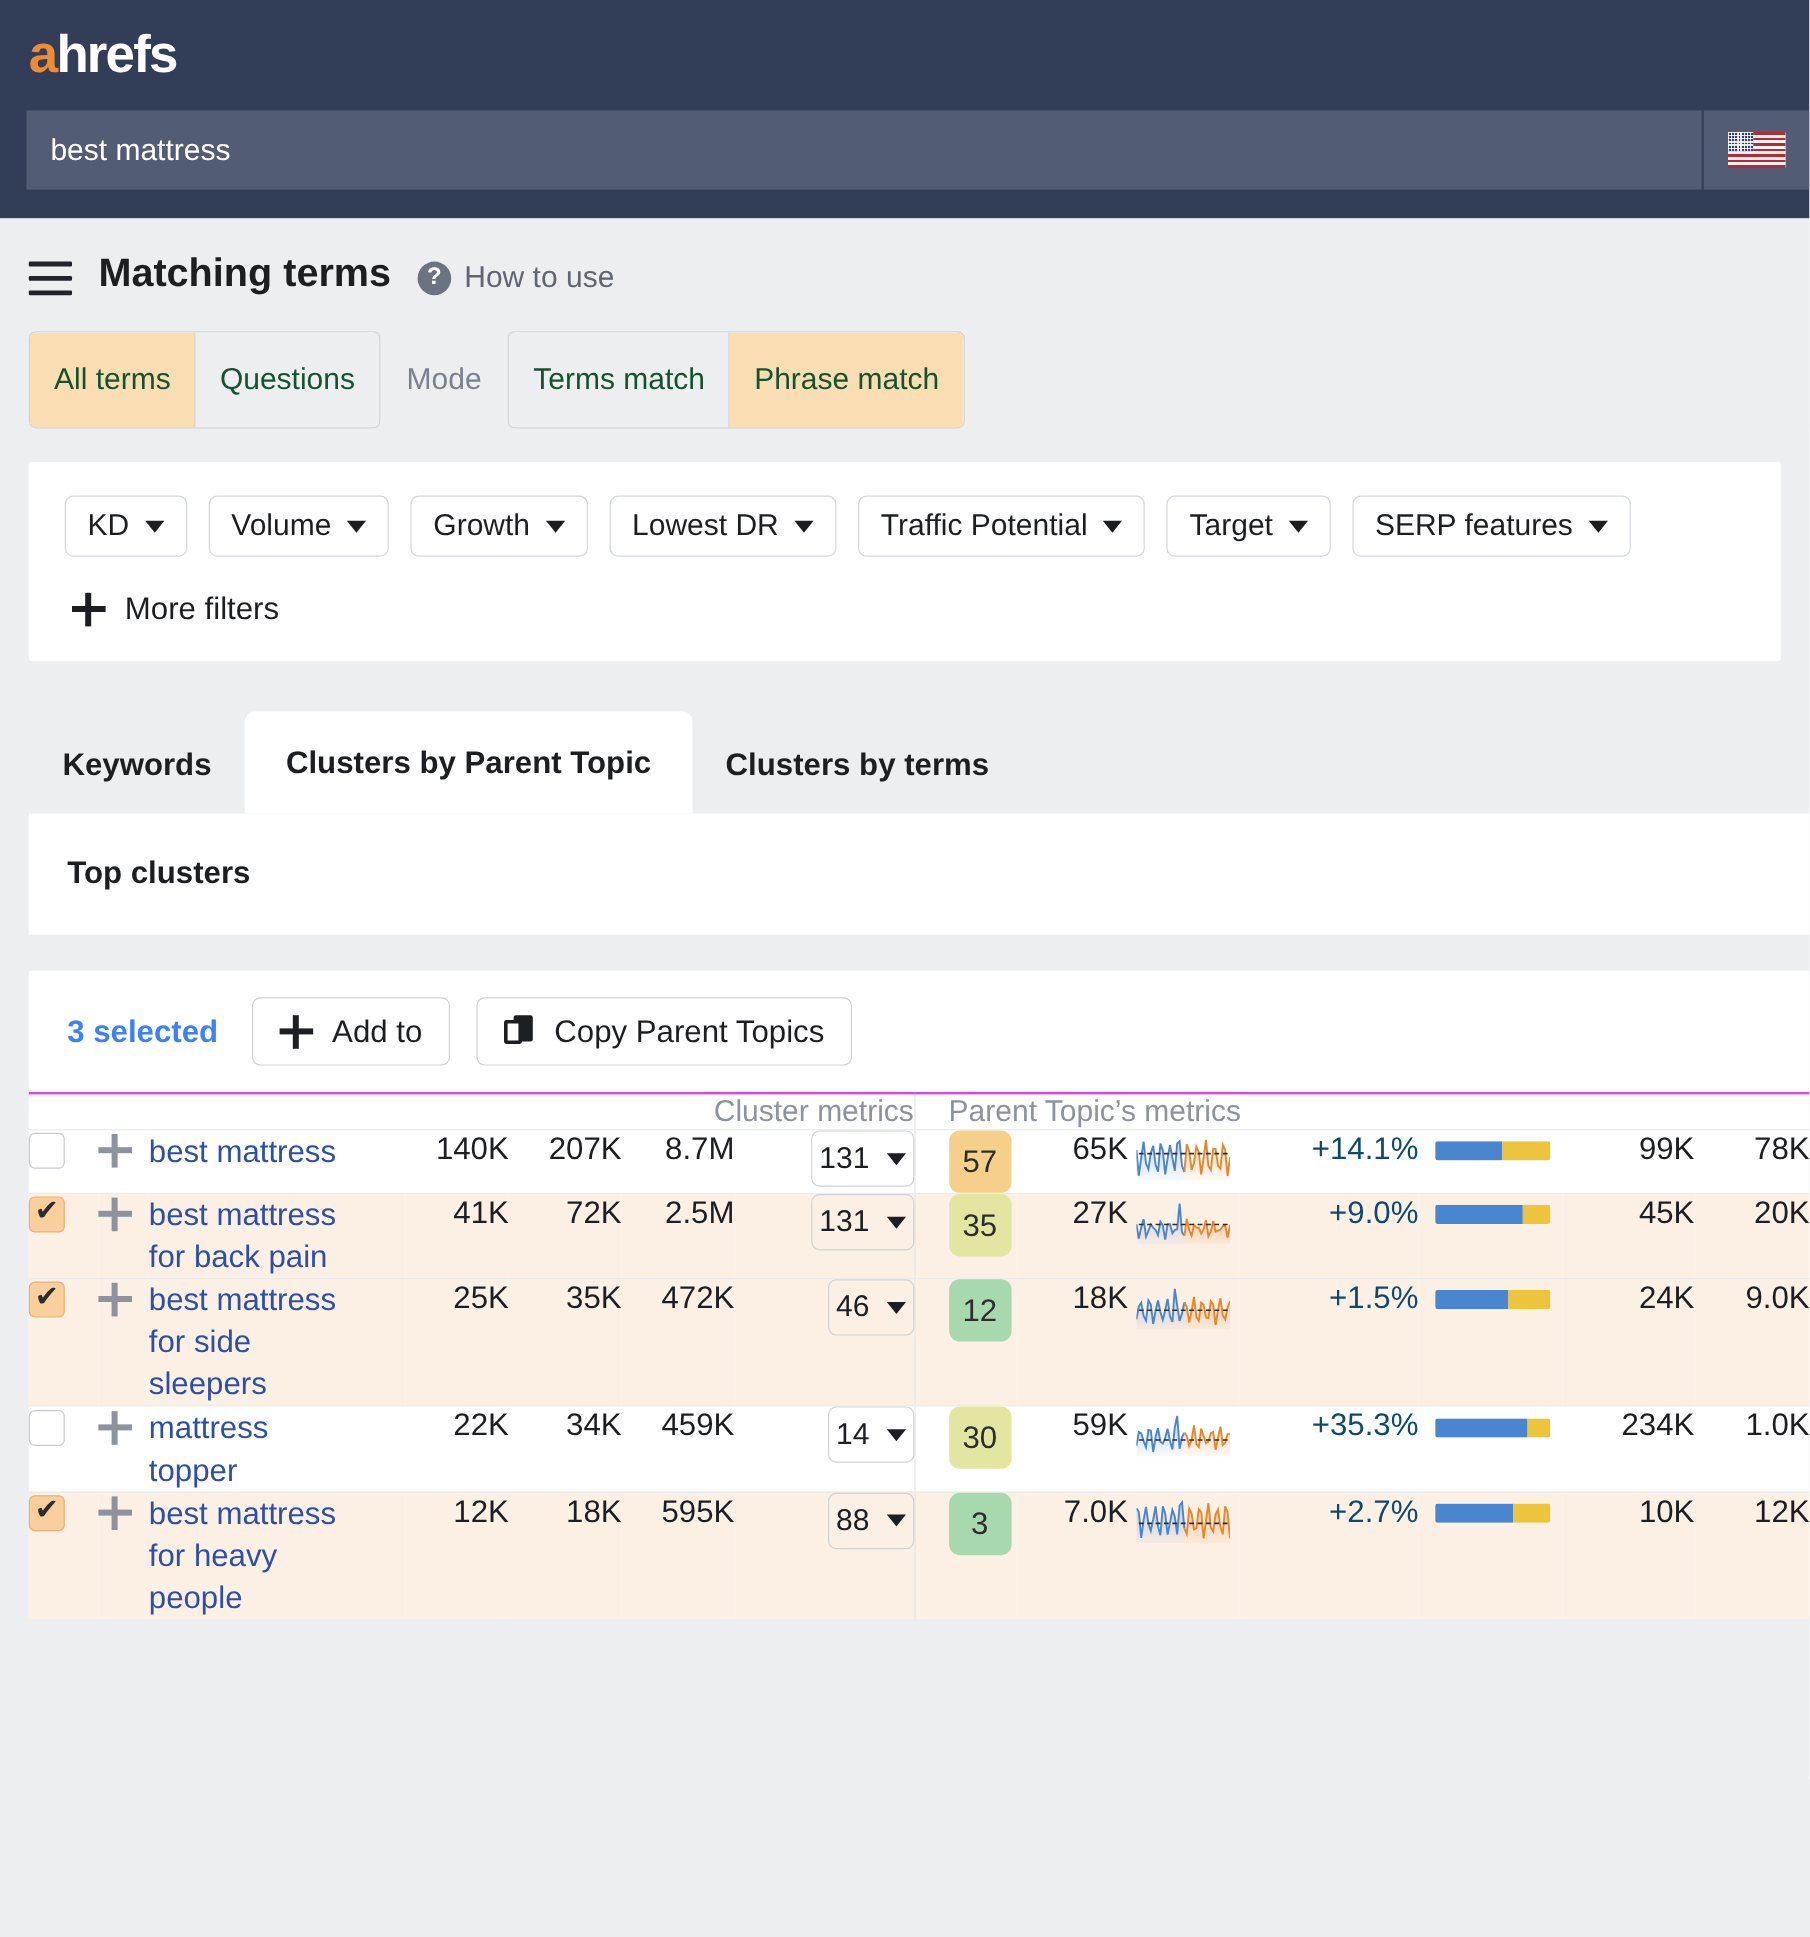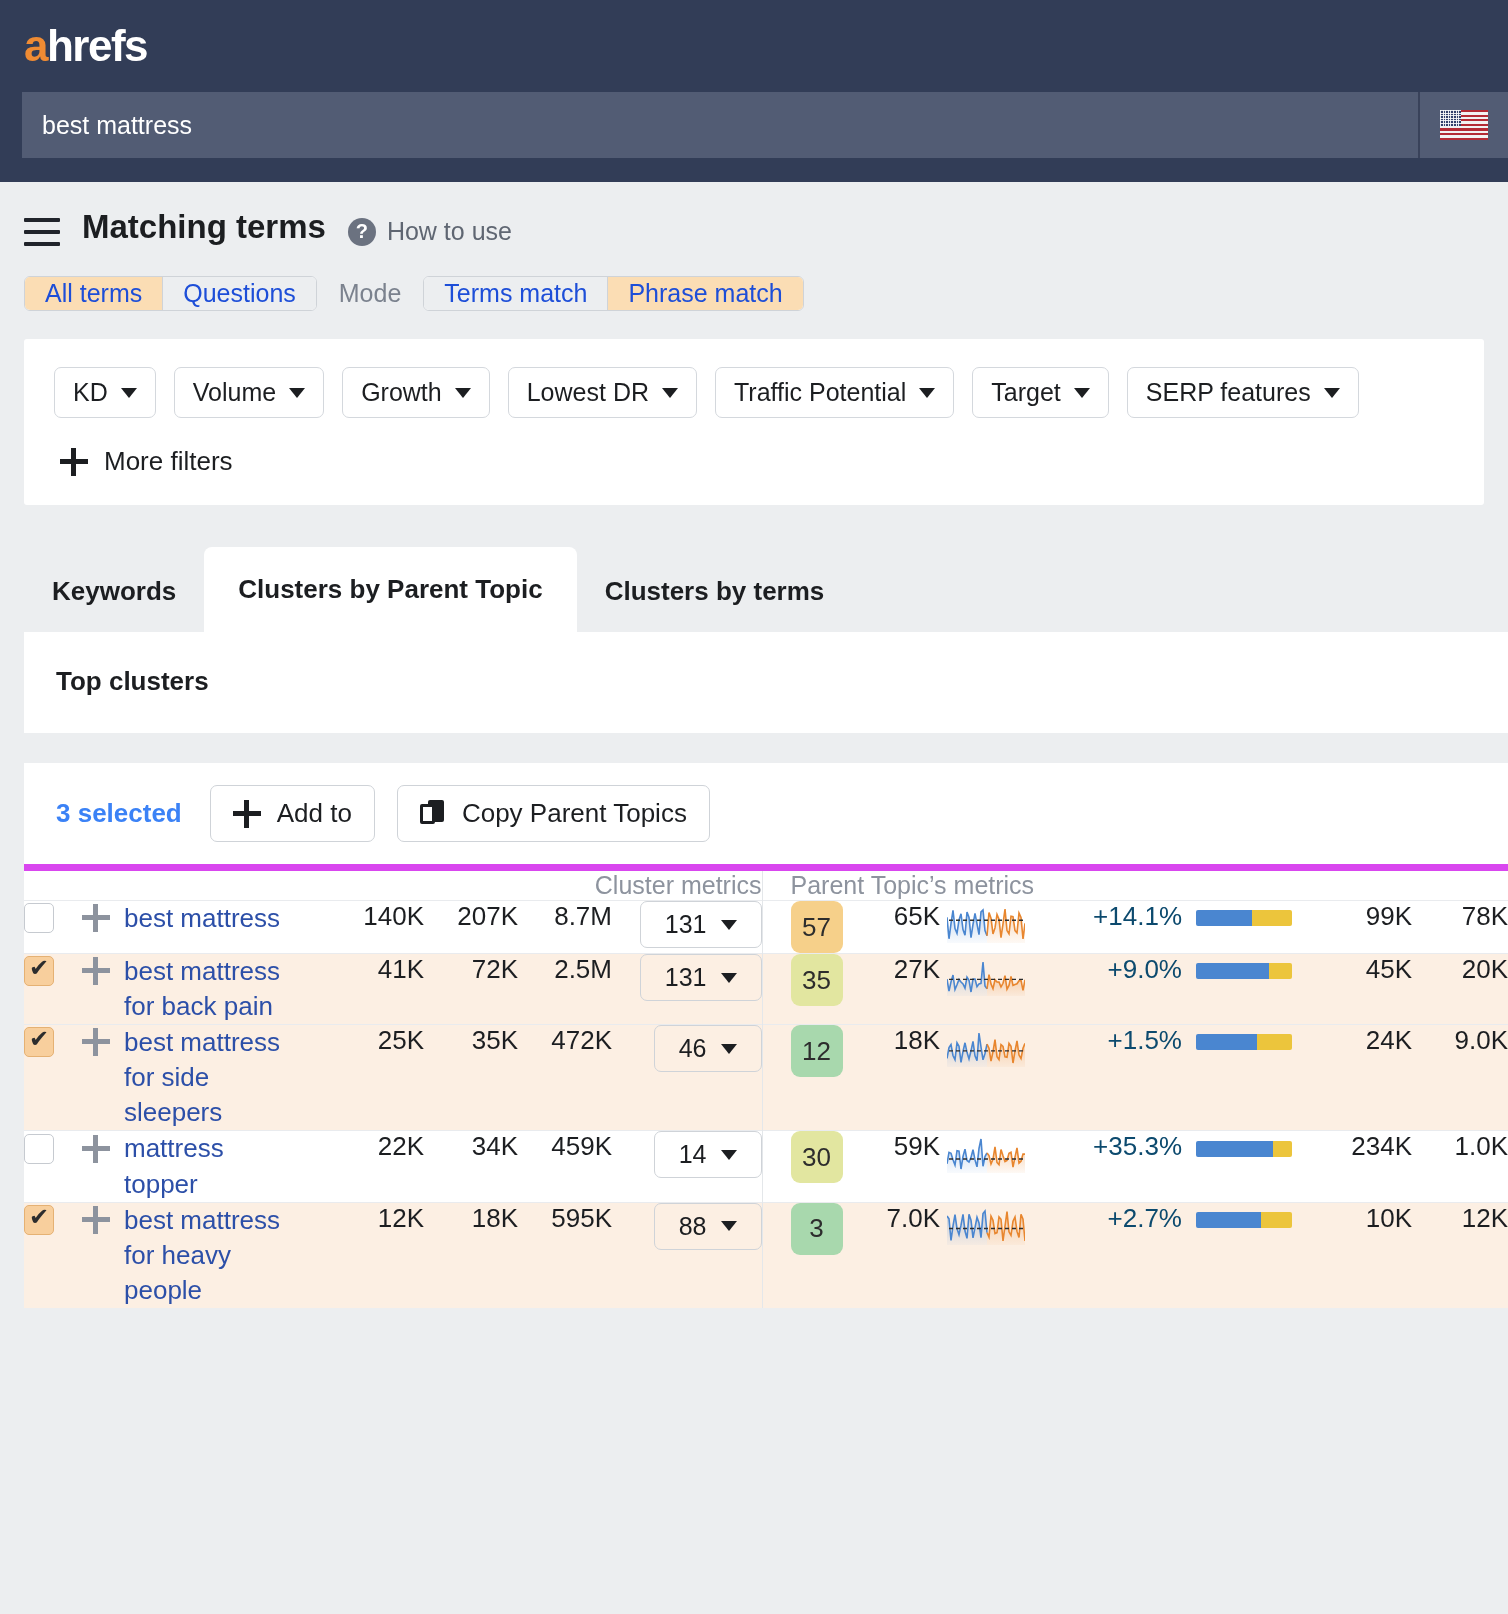--- a/index.html
+++ b/index.html
@@ -50,21 +50,21 @@
   .hamburger span { display:block; height:4px; background:#21242b; border-radius:1px; }
   .page-title { font-size:33px; font-weight:bold; color:#1c1e21; }
   .howto { display:flex; align-items:center; gap:11px; cursor:pointer; }
   .qmark { width:28px; height:28px; border-radius:50%; background:#6b7280; color:#fff; font-size:20px;
            font-weight:bold; display:flex; align-items:center; justify-content:center; }
   .howto-label { font-size:25px; color:#5f6672; }
 
   
   .seg-row { display:flex; align-items:center; gap:0; margin-top:30px; }
   .seg-group { display:flex; border:1px solid #cfd3d8; border-radius:6px; overflow:hidden; background:#fff; }
-  .seg { padding:2px 20px; font-size:25px; color:#1d4ed8; background:#eceef0; cursor:pointer;
+  .seg { padding:25px 20px; font-size:25px; color:#14532d; background:#eceef0; cursor:pointer;
          border-right:1px solid #cfd3d8; white-space:nowrap; }
   .seg:last-child { border-right:none; }
   .seg.on { background:#fbddb4; }
   .seg-label { font-size:25px; color:#7b828e; margin:0 22px; }
 
   
   .filters-card { background:#fff; margin:28px 24px 0 24px; padding:28px 30px 28px 30px; border-radius:3px; }
   .filter-row { display:flex; gap:18px; flex-wrap:nowrap; }
   .filter-btn { border:1px solid #d4d8dd; border-radius:7px; background:#fff; padding:10px 18px;
                 font-size:25px; color:#1c1e21; display:flex; align-items:center; gap:13px; cursor:pointer; white-space:nowrap; }
@@ -89,21 +89,21 @@
   
   .actionbar { background:#fff; margin-left:24px; display:flex; align-items:center; gap:22px; padding:22px 0 22px 32px; }
   .selected-count { font-size:26px; font-weight:bold; color:#3b82f6; margin-right:6px; }
   .abtn { border:1px solid #cfd3d8; border-radius:7px; background:#fff; padding:12px 22px;
           font-size:26px; color:#1c1e21; display:flex; align-items:center; gap:16px; cursor:pointer; white-space:nowrap; }
   .copy-ico { width:26px; height:28px; position:relative; }
   .copy-ico .b1 { position:absolute; left:0; top:4px; width:15px; height:20px; border:3px solid #1c1e21; border-radius:2px; background:#fff;}
   .copy-ico .b2 { position:absolute; left:8px; top:0; width:16px; height:22px; background:#1c1e21; border-radius:2px; }
 
   
-  .table-wrap { margin-left:24px; background:#fff; border-top:7px solid #d946ef; position:relative; }
+  .table-wrap { margin-left:24px; background:#fff; border-top:2px solid #d946ef; position:relative; }
   table.data { border-collapse:collapse; width:1484px; table-layout:fixed; }
   table.data th, table.data td { padding:0; vertical-align:top; }
   .grp-row th { padding:18px 0 6px 0; font-size:25px; color:#8d939e; font-weight:normal; text-align:right; }
   .hdr-row th { padding:8px 0 20px 0; font-size:26px; font-weight:bold; color:#1c1e21; text-align:right; }
   .hdr-row th.l { text-align:left; }
   .sep { border-left:1px solid #e4e7ea; }
   .sort-caret { display:inline-block; width:0; height:0; margin-left:8px; vertical-align:middle;
                 border-left:8px solid transparent; border-right:8px solid transparent; border-top:10px solid #1c1e21; }
 
   tbody tr { border-top:1px solid #e9ebee; }
@@ -119,21 +119,21 @@
   .cb.indet { background:#f8cf9d; border-color:#e5b173; }
   .cb.indet:after { content:""; position:absolute; left:6px; top:13px; width:17px; height:4px; background:#2d2d2d; border-radius:1px; }
 
   .rowplus { position:relative; width:28px; height:28px; display:inline-block; vertical-align:middle; cursor:pointer; }
   .rowplus:before, .rowplus:after { content:""; position:absolute; background:#8d939e; }
   .rowplus:before { left:0; top:11px; width:28px; height:5px; }
   .rowplus:after { top:0; left:11px; height:28px; width:5px; }
 
   .kwlink { color:#2c4fa8; font-size:26px; text-decoration:none; cursor:pointer; line-height:1.35; display:inline-block; }
 
-  .kwbtn { border:1px solid #cfd3d8; border-radius:7px; background:transparent; padding:8px 24px; font-size:25px;
+  .kwbtn { border:1px solid #cfd3d8; border-radius:7px; background:transparent; padding:8px 6px; font-size:25px;
            color:#1c1e21; display:inline-flex; align-items:center; gap:14px; cursor:pointer; }
 
   .kd { display:inline-flex; align-items:center; justify-content:center; width:52px; height:52px;
         border-radius:9px; font-size:26px; color:#2d2d2d; }
 
   .spark { width:78px; height:42px; display:inline-block; vertical-align:middle; }
   .growth { color:#0c4a6e; font-size:26px; }
 
   .md { display:inline-flex; height:16px; width:96px; vertical-align:middle; border-radius:2px; overflow:hidden; }
   .md .m { background:#4a86d0; }

